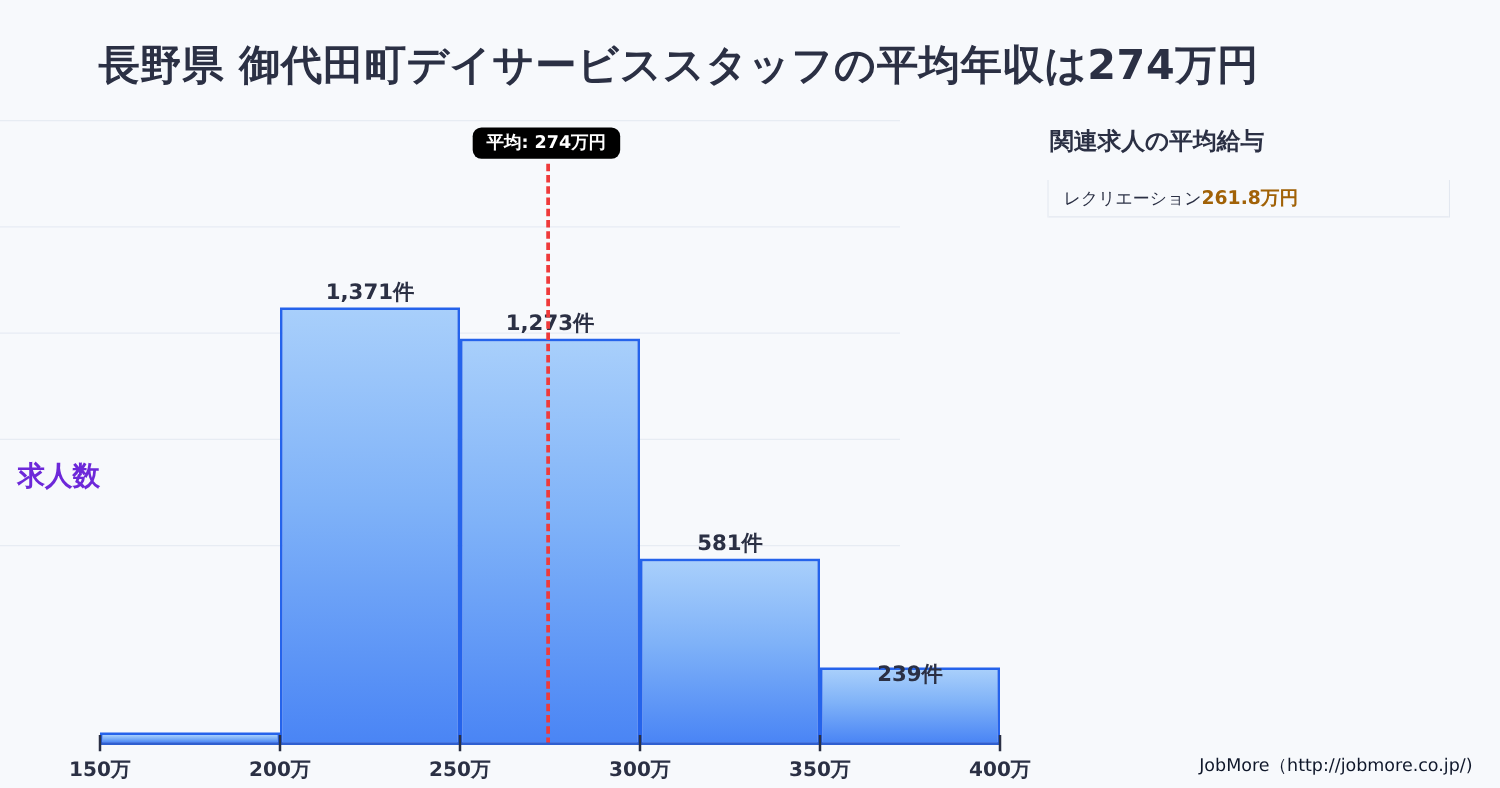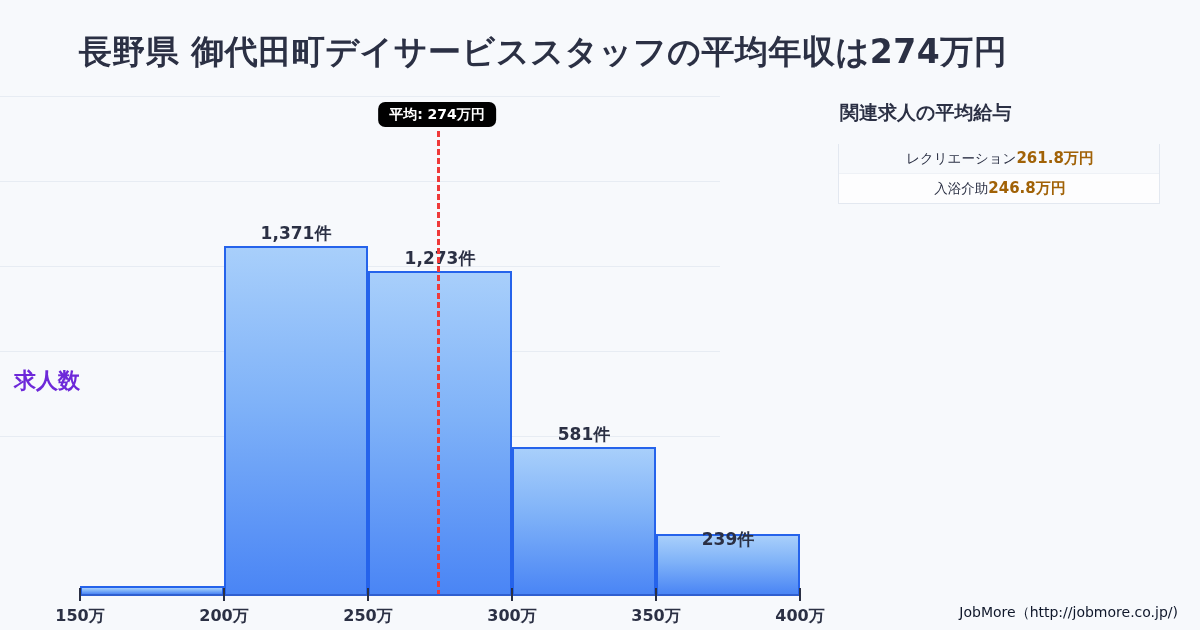--- a/index.html
+++ b/index.html
@@ -68,21 +68,21 @@
   .side-title{
     font-size:19px;font-weight:bold;color:#2b3044;
     margin:0 0 18px 2px;white-space:nowrap;
   }
   .side-table{
     border-left:1px solid #e3e8f0;
     border-right:1px solid #e3e8f0;
     width:322px;box-sizing:border-box;
   }
   .side-row{
-    display:flex;align-items:center;justify-content:center;
+    display:flex;align-items:center;justify-content:flex-start;
     height:30px;padding:0 10px 0 12px;box-sizing:border-box;
     border-bottom:1px solid #eef1f6;
   }
   .side-row:nth-child(odd){background:#f7f9fc;}
   .side-row:nth-child(even){background:#fdfdfe;}
   .side-row:last-child{border-bottom:1px solid #e3e8f0;}
   .side-name{font-size:13.5px;color:#2b3044;white-space:nowrap;}
   .side-val{font-size:15px;font-weight:bold;color:#a16207;white-space:nowrap;}
 
   
@@ -143,21 +143,17 @@
 
   </div>
 
   <div class="side">
     <div class="side-title">関連求人の平均給与</div>
     <div class="side-table">
       <div class="side-row">
         <span class="side-name">レクリエーション</span>
         <span class="side-val">261.8万円</span>
       </div>
-      <div class="side-row">
-        <span class="side-name">入浴介助</span>
-        <span class="side-val">246.8万円</span>
-      </div>
     </div>
   </div>
 
   <div class="footer">JobMore（http://jobmore.co.jp/)</div>
 </div>
 
 </body></html>

